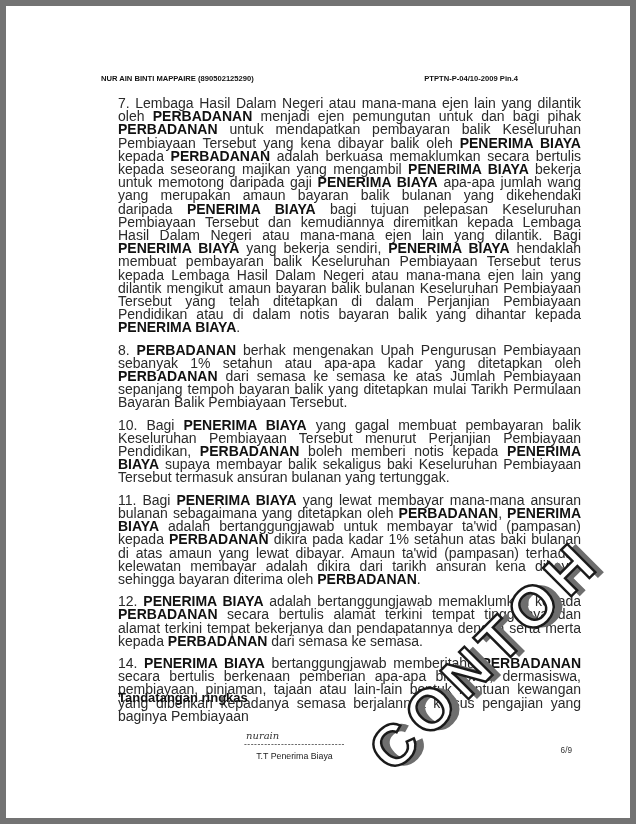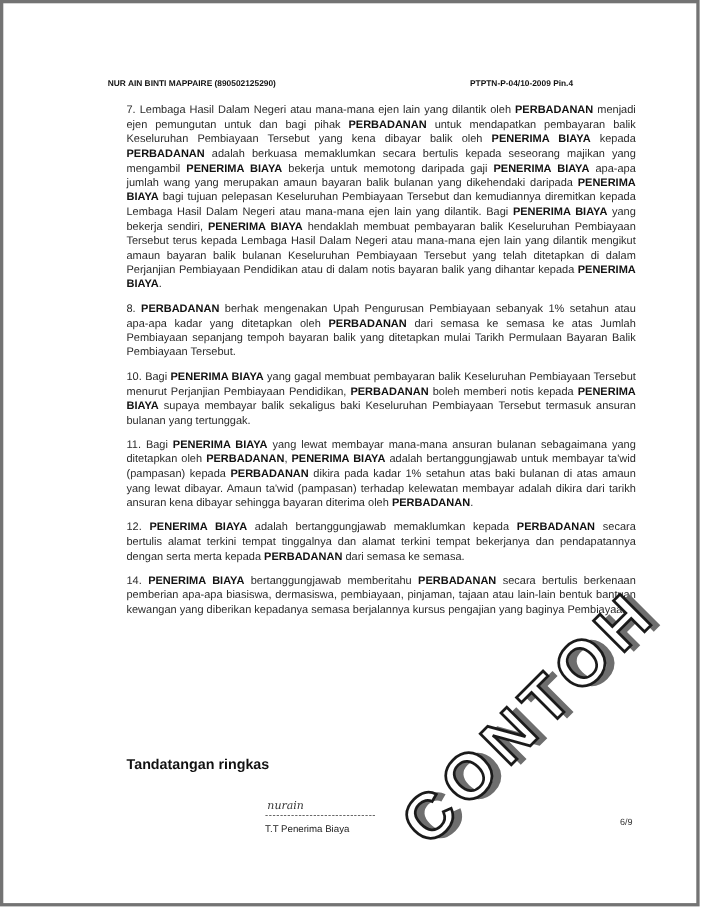--- a/index.html
+++ b/index.html
@@ -5,37 +5,37 @@
   html, body { margin: 0; padding: 0; background: #ffffff; }
   body {
     width: 638px; height: 826px;
     font-family: "Liberation Sans", sans-serif;
     color: #222;
     overflow: hidden;
   }
   .page {
     position: relative;
     width: 636px; height: 824px;
-    border: 3px solid #737373;
+    border: 6px solid #737373;
     background: #ffffff;
     box-sizing: border-box;
   }
   .header {
     display: flex;
     justify-content: space-between;
     margin: 68px 112px 0 95px;
     font-size: 7.6px;
     font-weight: bold;
     color: #111;
   }
   .content {
     margin: 14px 63px 12px 112px;
     width: 463px;
     text-align: justify;
-    font-size: 10px;
+    font-size: 14px;
     line-height: 13.2px;
     color: #2a2a2a;
   }
   .content p { margin: 0 0 9px 0; }
   .content b { color: #111; }
   .sig-label {
     position: absolute;
     left: 112px; top: 684px;
     font-size: 13px;
     font-weight: bold;
@@ -63,20 +63,21 @@
     font-size: 8.6px;
     line-height: 9px;
     color: #333;
     white-space: nowrap;
   }
   .sig-caption {
     display: block;
     margin-top: 2px;
     font-size: 8.8px;
     color: #222;
+    text-align: center;
   }
   .page-number {
     position: absolute;
     right: 58px; top: 740px;
     font-size: 8.2px;
     color: #333;
   }
   .watermark {
     position: absolute;
     left: 330px; top: 618px;

